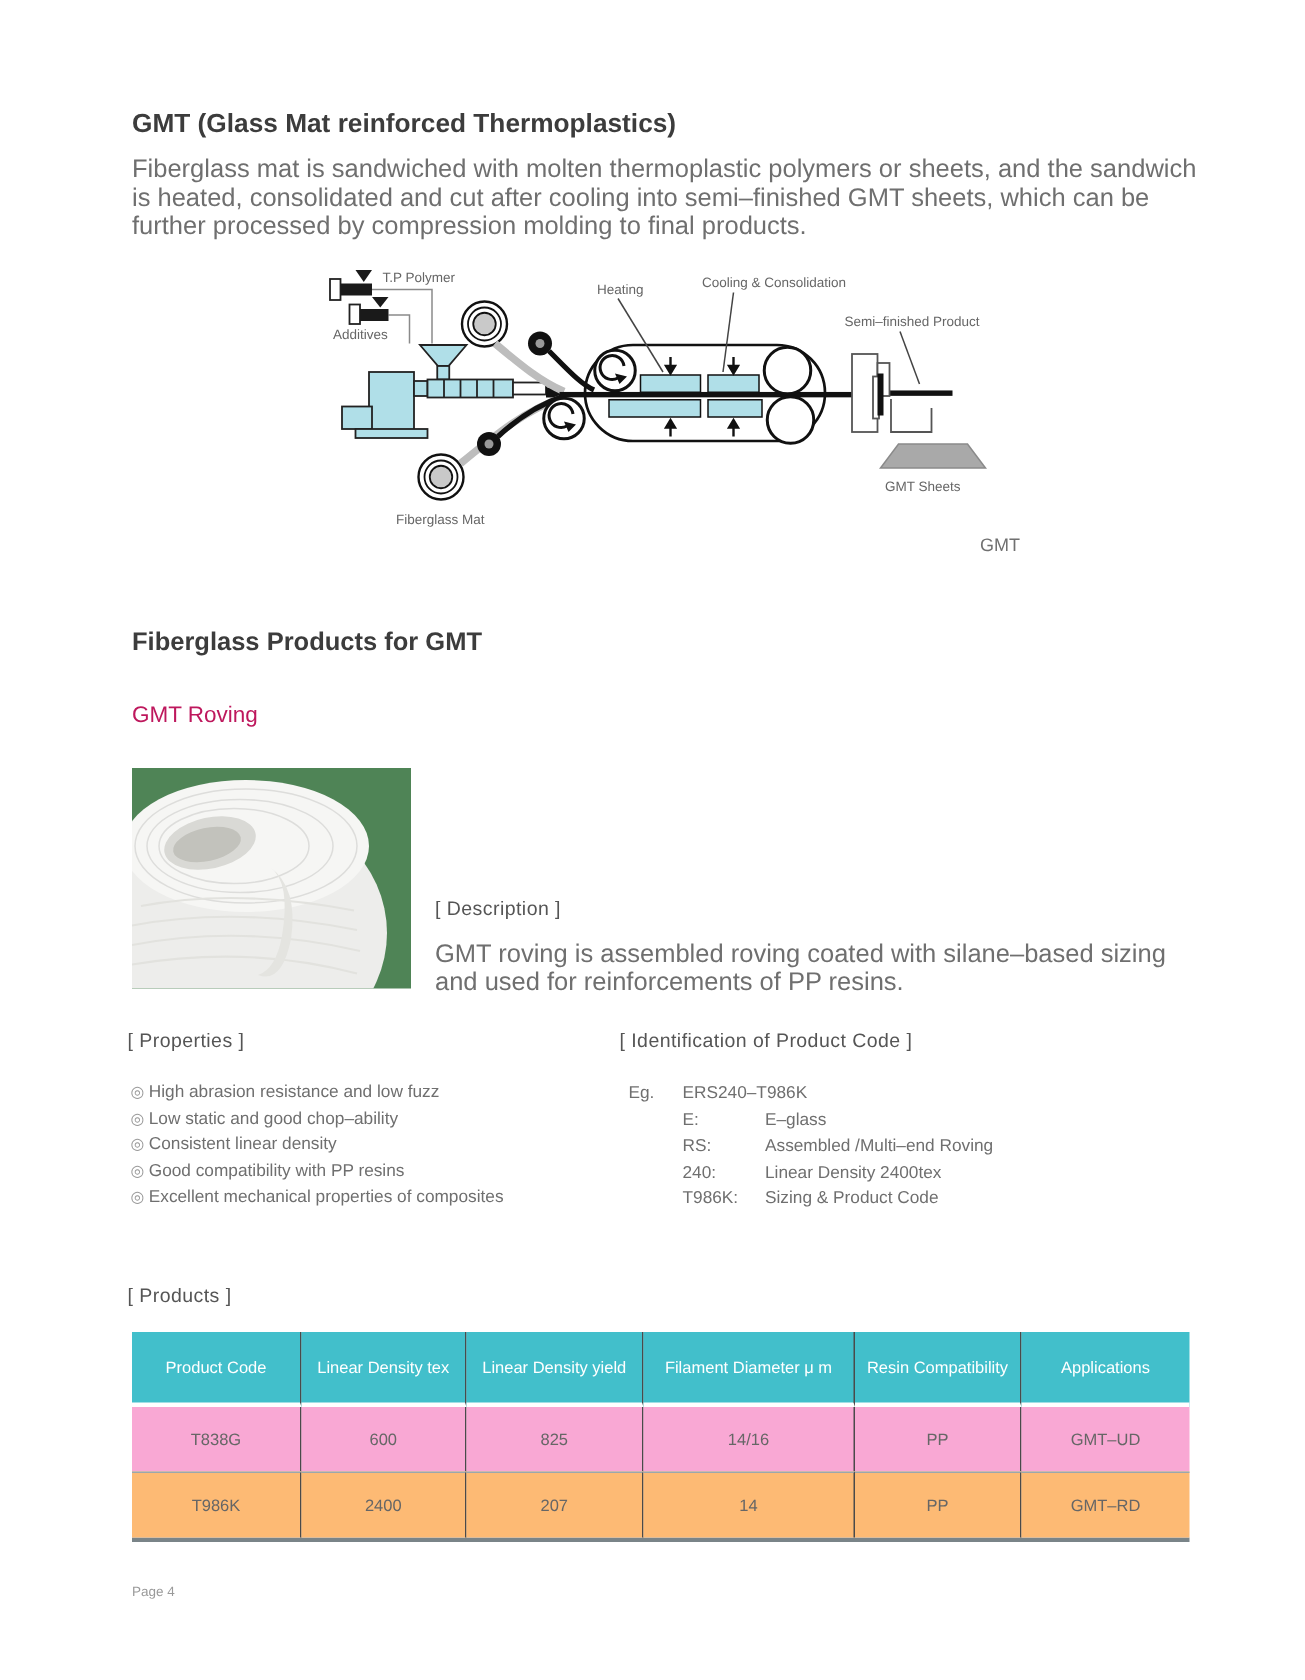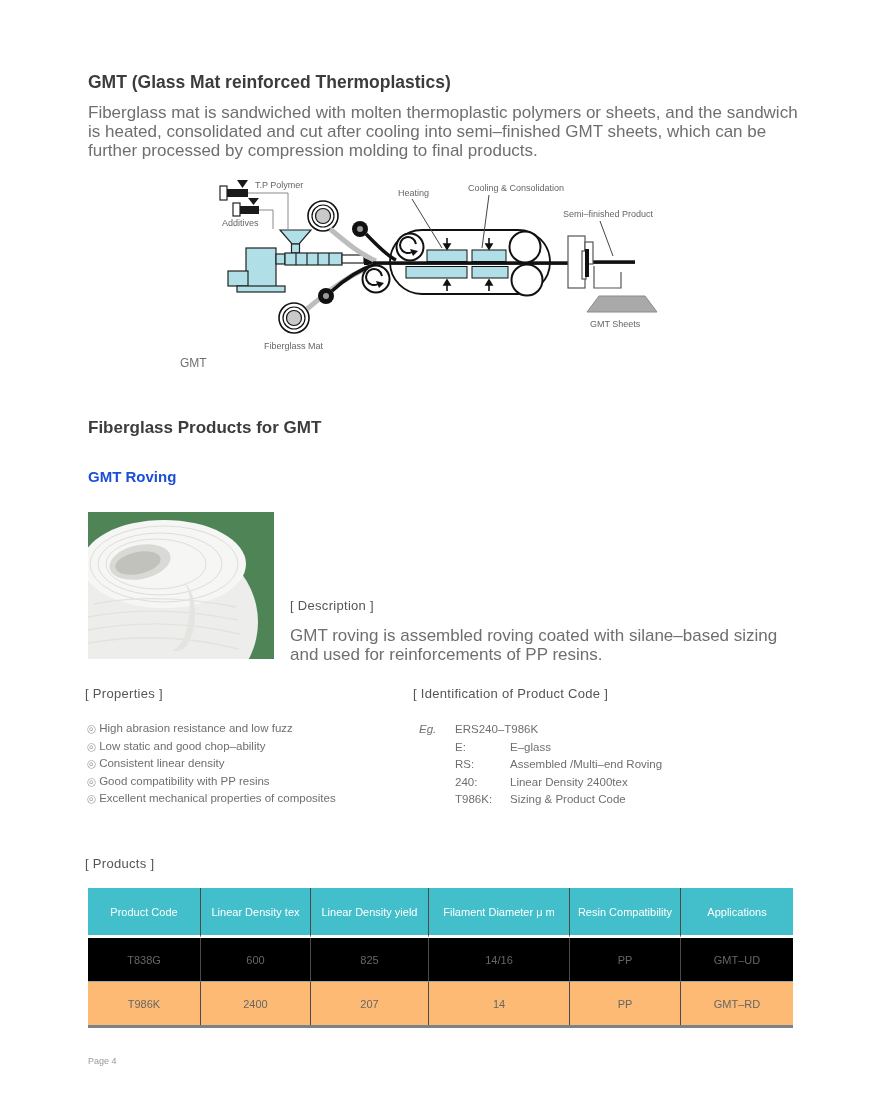--- a/index.html
+++ b/index.html
@@ -4,42 +4,42 @@
 <style>
   html,body{margin:0;padding:0;background:#e8e8e8;}
   .page{
     position:relative;width:870px;height:1120px;background:#ffffff;
     font-family:"Liberation Sans","DejaVu Sans",sans-serif;color:#6f6f6f;
     margin:0 auto;overflow:hidden;
   }
   .abs{position:absolute;}
   .h1{font-size:17.5px;font-weight:bold;color:#3c3c3c;letter-spacing:0px;}
   .h2{font-size:17px;font-weight:bold;color:#3c3c3c;}
-  .h3{font-size:15px;font-weight:bold;color:#1d4ed8;}
+  .h3{font-size:15px;font-weight:normal;color:#be185d;}
   .body-text{font-size:17px;line-height:19px;color:#6f6f6f;}
   .bracket-head{font-size:13px;color:#555555;font-weight:500;letter-spacing:0.3px;}
   .caption{font-size:12px;color:#707070;}
   .prop-item{font-size:11.5px;line-height:17.6px;color:#6f6f6f;white-space:nowrap;}
   .prop-item .bullet{color:#9a9a9a;font-size:10.5px;margin-right:3px;}
   .ident{font-size:11.5px;line-height:17.6px;color:#6f6f6f;}
   .ident .eg-line{display:flex;}
-  .ident .eg-label{width:36px;font-style:italic;}
+  .ident .eg-label{width:36px;}
   .id-row{display:flex;padding-left:36px;}
   .id-key{width:55px;}
   
   table.products{border-collapse:separate;border-spacing:0;width:705px;table-layout:fixed;}
   table.products th{
     background:#42bfcb;color:#ffffff;font-weight:normal;font-size:11px;
     height:45px;text-align:center;vertical-align:middle;
     border-right:1px solid #4a4a4a;border-bottom:3px solid #ffffff;
   }
   table.products th:last-child{border-right:none;}
   table.products td{
     font-size:11px;color:#666666;text-align:center;vertical-align:middle;height:41px;
-    border-right:1px solid #4a4a4a;background:#000000;
+    border-right:1px solid #4a4a4a;background:#f9a8d4;
   }
   table.products td:last-child{border-right:none;}
   table.products tr.alt td{background:#fdba74;border-top:1px solid #9aa7ad;}
   table.products{border-bottom:3px solid #7a8488;}
   .footer{font-size:9px;color:#9a9a9a;}
   svg text{font-family:"Liberation Sans","DejaVu Sans",sans-serif;}
 </style>
 </head>
 <body>
 
@@ -154,21 +154,21 @@
       <text x="218" y="24" font-size="9" fill="#666">Heating</text>
       <line x1="232" y1="27" x2="262" y2="76" stroke="#444" stroke-width="1"></line>
       <text x="288" y="19" font-size="9" fill="#666">Cooling &amp; Consolidation</text>
       <line x1="309" y1="23" x2="302" y2="76" stroke="#444" stroke-width="1"></line>
       <text x="383" y="45" font-size="9" fill="#666">Semi–finished Product</text>
       <line x1="420" y1="49" x2="433" y2="84" stroke="#444" stroke-width="1"></line>
       <text x="410" y="155" font-size="9" fill="#666">GMT Sheets</text>
       <text x="84" y="177" font-size="9" fill="#666">Fiberglass Mat</text>
     </svg>
   </div>
-  <div class="abs caption" style="left:180px;top:356px;width:500px;text-align:left;">GMT</div>
+  <div class="abs caption" style="left:180px;top:356px;width:500px;text-align:right;">GMT</div>
 
   <div class="abs h2" style="left:88px;top:418px;">Fiberglass Products for GMT</div>
   <div class="abs h3" style="left:88px;top:468px;">GMT Roving</div>
 
   <div class="abs" style="left:88px;top:512px;width:186px;height:147px;background:#4f8456;overflow:hidden;">
     <svg viewBox="0 0 186 147" width="186" height="147">
       <ellipse cx="78" cy="110" rx="92" ry="85" fill="#ededeb"></ellipse>
       <ellipse cx="76" cy="52" rx="82" ry="44" fill="#f6f6f4"></ellipse>
       <g fill="none" stroke="#dddddb" stroke-width="1">
         <ellipse cx="76" cy="52" rx="74" ry="38"></ellipse>

